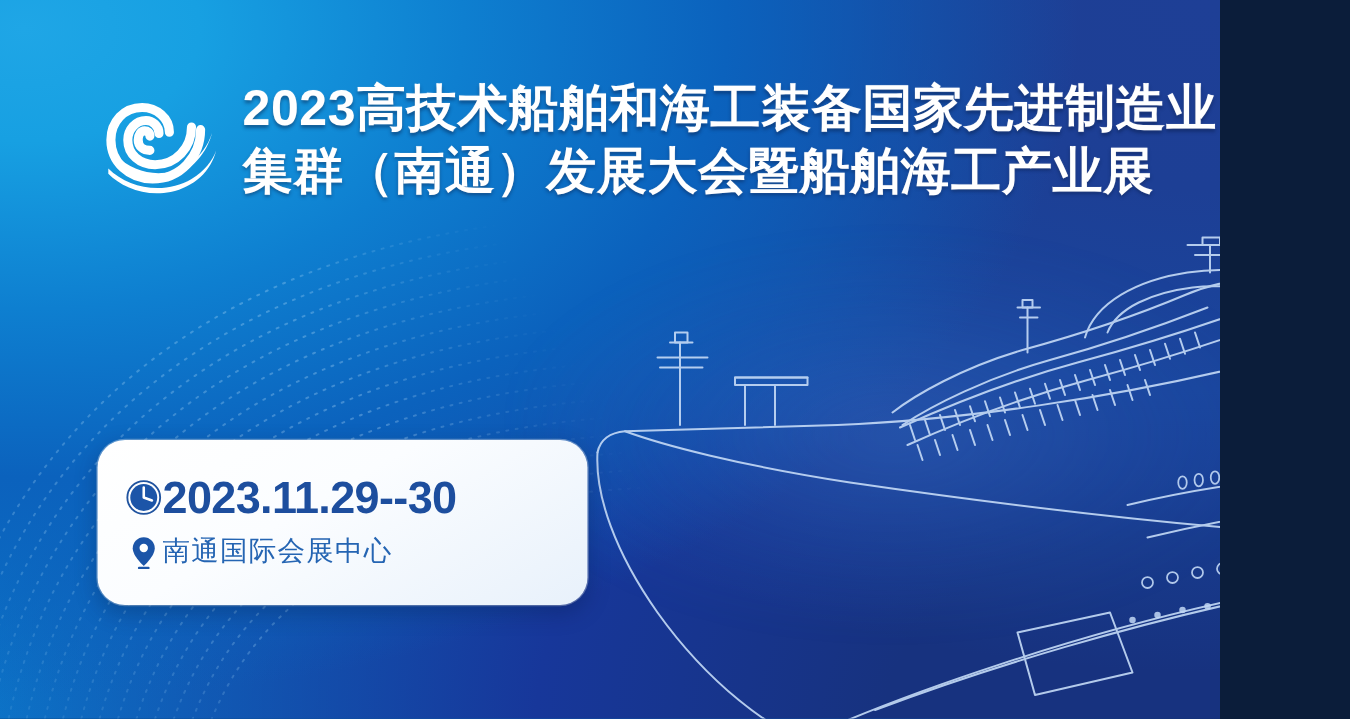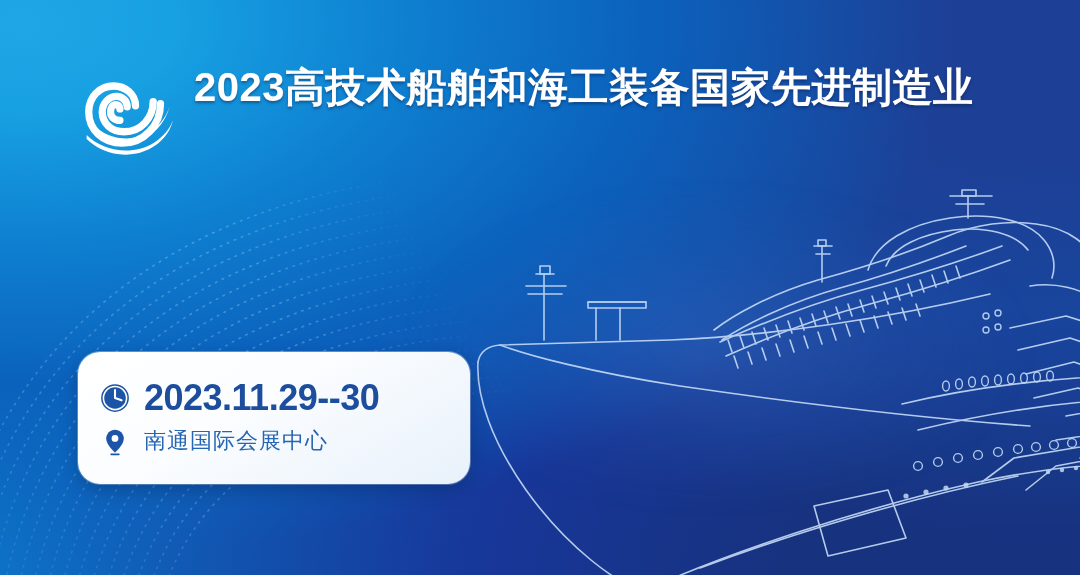--- a/index.html
+++ b/index.html
@@ -1,19 +1,19 @@
 <!DOCTYPE html>
 <html><head>
 <meta charset="utf-8">
 <style>
   html,body{margin:0;padding:0;background:#0b1d3a;}
   *{box-sizing:border-box;}
   .banner{
     position:relative;
-    width:1080px;height:575px;
+    width:976px;height:575px;
     overflow:hidden;
     font-family:"Liberation Sans","DejaVu Sans",sans-serif;
     background:
       radial-gradient(120% 130% at 2% 4%, #1fa6e6 0%, #17a0e2 12%, #0e7fd0 30%, #0b62bd 48%, transparent 72%),
       radial-gradient(110% 120% at 100% 0%, #1e3f96 0%, #1d3f95 22%, #19459d 45%, transparent 78%),
       radial-gradient(130% 140% at 96% 100%, #17327f 0%, #17327f 18%, #17379a 40%, transparent 75%),
       radial-gradient(140% 120% at 0% 100%, #0c74c8 0%, #0c6dc3 25%, #0f5db5 52%, transparent 80%),
       linear-gradient(118deg,#19a2e3 0%, #0d7ad0 20%, #0a5cba 40%, #11459f 62%, #1b3a8e 82%, #1a3180 100%);
   }
 
@@ -50,21 +50,21 @@
   
   .info-card{
     position:absolute;left:78px;top:352px;
     width:392px;height:132px;
     background:linear-gradient(150deg,#ffffff 0%, #fbfdff 42%, #e8f1fb 100%);
     border-radius:22px;
     box-shadow:0 6px 18px rgba(4,20,58,.28), 0 0 0 1px rgba(255,255,255,.35);
     padding:16px 18px 14px 22px;
     display:flex;flex-direction:column;justify-content:center;gap:4px;
   }
-  .info-row{display:flex;align-items:center;gap:14px;}
+  .info-row{display:flex;align-items:center;}
   .ico{width:30px;height:30px;flex:0 0 30px;display:block;}
   .ico svg{width:100%;height:100%;display:block;}
   .date-text{
     color:#1d4e9e;font-size:36px;font-weight:bold;line-height:40px;
     letter-spacing:-.5px;white-space:nowrap;
   }
   .venue-text{
     color:#2565b3;font-size:22px;font-weight:400;line-height:38px;
     letter-spacing:1px;white-space:nowrap;
   }
@@ -251,20 +251,21 @@
           <path d="M48,47 C48,44 46,43 44,43 C41,43 39,46 39,50 C39,55 43,58 48,58"></path>
         </g>
         <g fill="#ffffff">
           <path d="M22,62 C36,76 58,80 76,70 C86,64 93,54 96,44 C92,60 80,74 64,79 C48,84 32,77 22,66 z"></path>
           <path d="M16,72 C32,88 60,92 80,80 C90,74 96,66 99,58 C95,74 82,86 64,90 C44,94 26,86 16,76 z"></path>
         </g>
       </svg>
     </div>
     <div class="titles">
       <div class="title-line">2023高技术船舶和海工装备国家先进制造业</div>
+      <div class="title-line">集群（南通）发展大会暨船舶海工产业展</div>
     </div>
   </div>
 
   <div class="info-card">
     <div class="info-row">
       <span class="ico">
         <svg viewBox="0 0 32 32" aria-hidden="true">
           <circle cx="16" cy="16" r="14" fill="none" stroke="#20539f" stroke-width="1.6"></circle>
           <circle cx="16" cy="16" r="11.5" fill="#1c55a8"></circle>
           <path d="M16,7.5 L16,16 L23,18.5" fill="none" stroke="#ffffff" stroke-width="2.2" stroke-linecap="round" stroke-linejoin="round"></path>

